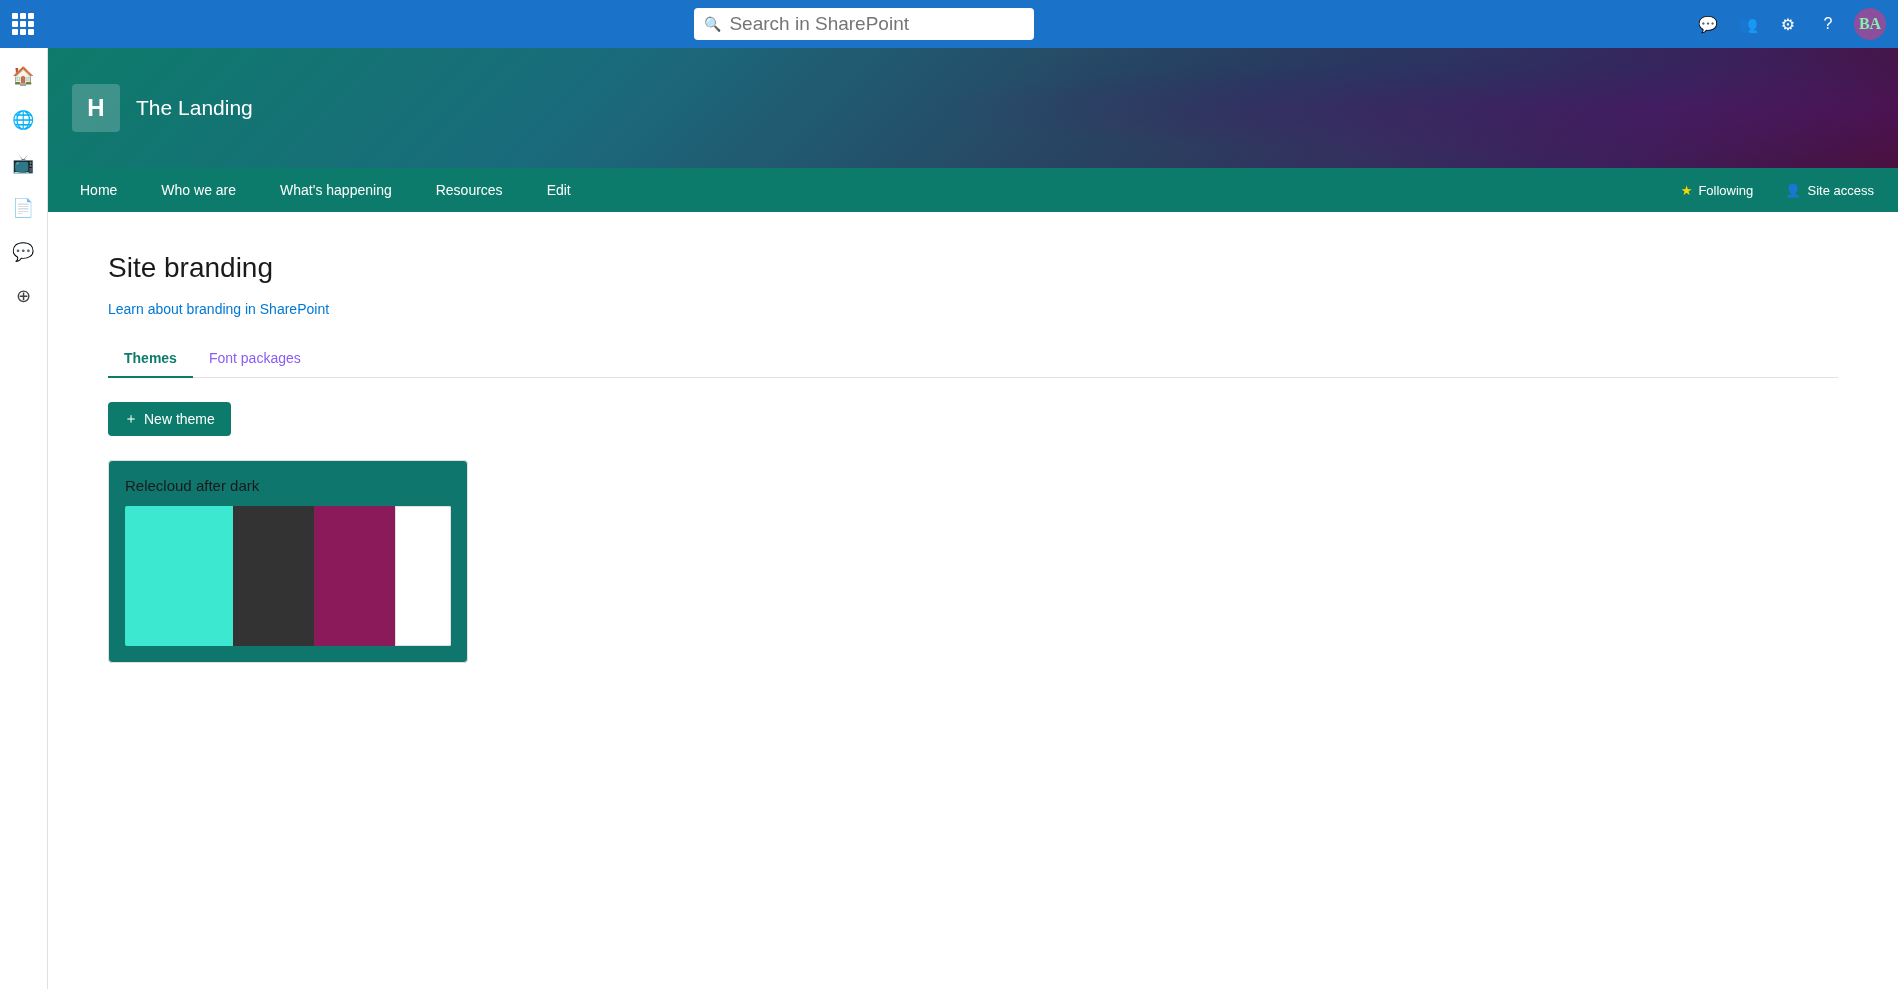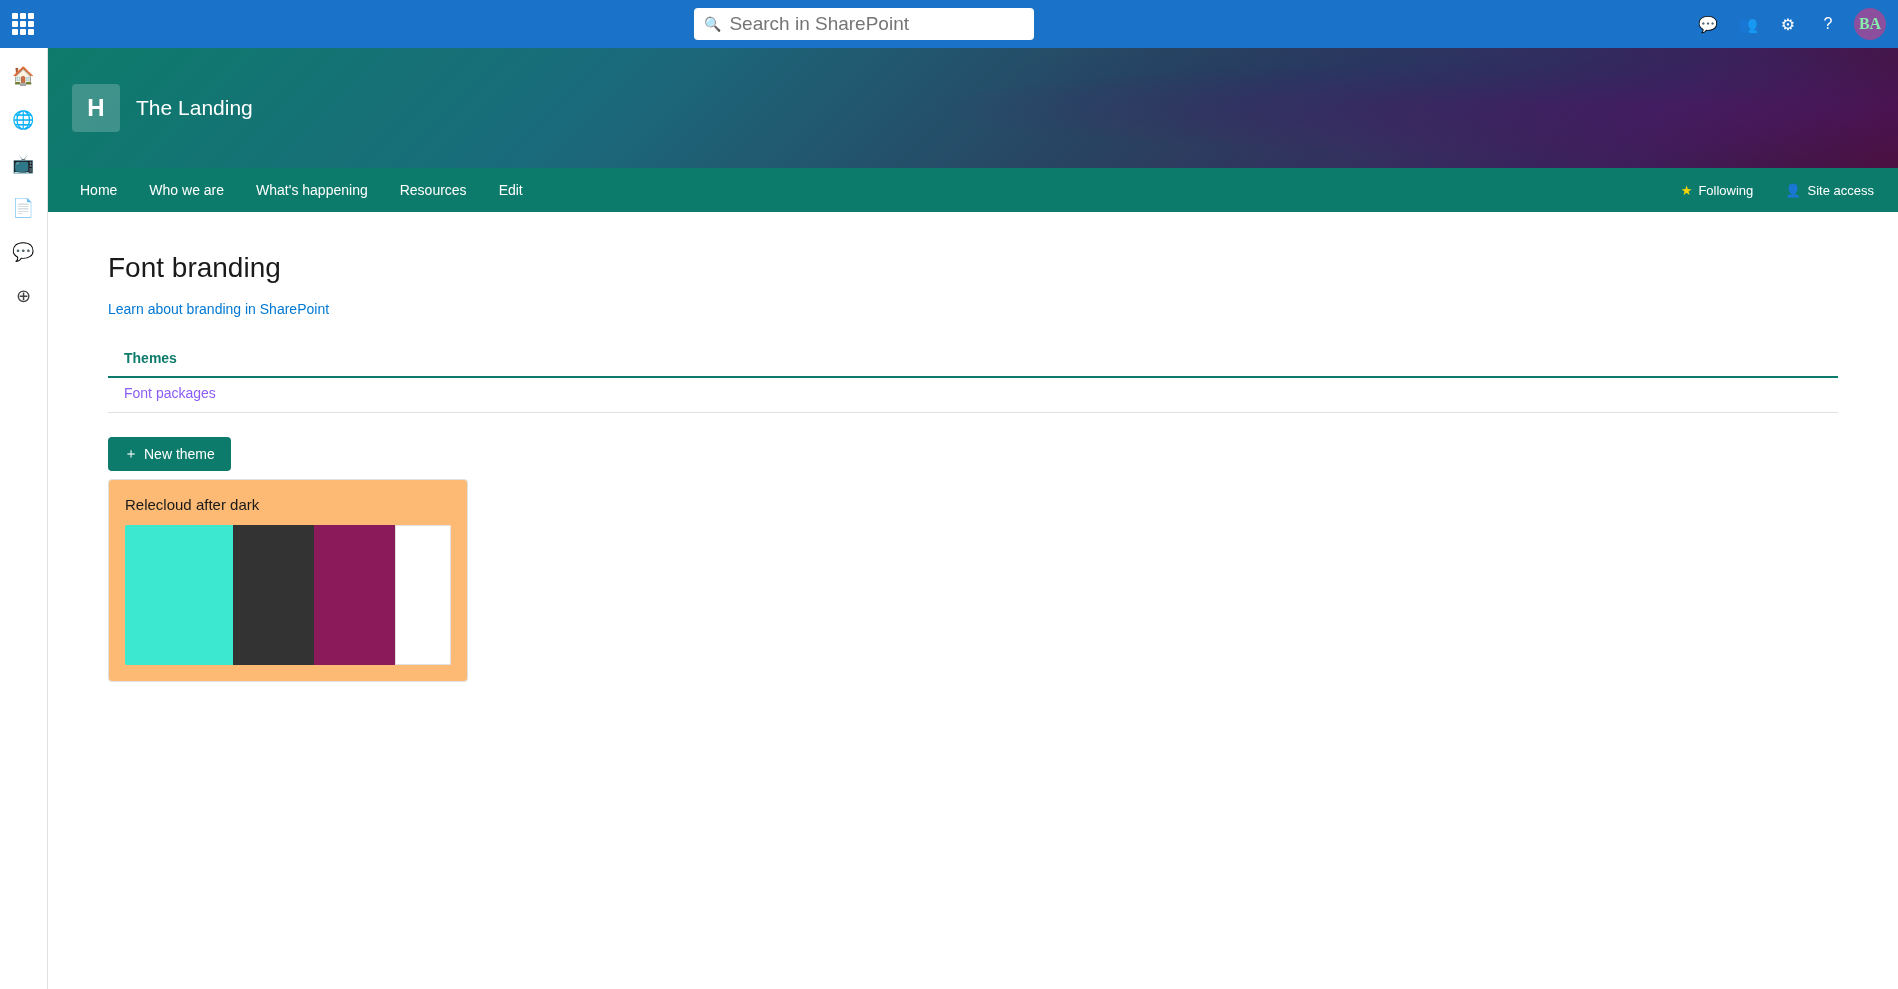--- a/index.html
+++ b/index.html
@@ -109,21 +109,21 @@
 
     
     #navbar {
       height: 44px;
       background: #0d7b6b;
       display: flex;
       align-items: center;
       padding: 0 16px;
       flex-shrink: 0;
     }
-    #navbar-links { display: flex; align-items: center; gap: 0; flex: 1; }
+    #navbar-links { display: flex; align-items: center; gap: 12px; flex: 1; }
     .nav-link {
       color: white; font-size: 14px; padding: 0 16px; height: 44px;
       display: flex; align-items: center; cursor: pointer; text-decoration: none;
       white-space: nowrap;
     }
     #navbar-right { display: flex; align-items: center; gap: 16px; }
     .nav-action {
       color: white; font-size: 13px; display: flex; align-items: center; gap: 6px;
       cursor: pointer; padding: 4px 8px; border-radius: 4px;
     }
@@ -135,21 +135,21 @@
       background: white;
       overflow-y: auto;
       padding: 40px 60px;
     }
 
     h1.page-title { font-size: 28px; font-weight: 400; color: #1a1a1a; margin-bottom: 16px; }
     .page-description { font-size: 14px; color: #444; line-height: 1.5; max-width: 420px; margin-bottom: 8px; }
     .learn-link { color: #0078d4; font-size: 14px; text-decoration: none; cursor: pointer; }
 
     
-    .tabs-row { display: flex; gap: 0; margin-top: 24px; border-bottom: 1px solid #e0e0e0; flex-direction: column; }
+    .tabs-row { display: flex; gap: 0; margin-top: 24px; border-bottom: 1px solid #e0e0e0; }
     .tab-item {
       font-size: 14px; padding: 8px 16px 10px;
       cursor: pointer; color: #8b5cf6; border-bottom: 2px solid transparent;
       margin-bottom: -1px;
     }
     .tab-item.active { color: #0d7b6b; border-bottom: 2px solid #0d7b6b; font-weight: 600; }
 
     
     .new-theme-btn {
       margin-top: 24px;
@@ -161,26 +161,26 @@
       border-radius: 4px;
       cursor: pointer;
       display: flex;
       align-items: center;
       gap: 6px;
       font-family: 'Segoe UI', sans-serif;
     }
 
     
     .theme-card {
-      margin-top: 8px;
+      margin-top: 24px;
       border: 1px solid #e0e0e0;
       border-radius: 4px;
       width: 360px;
       padding: 16px;
-      background: #fdba74;
+      background: #0f766e;
     }
     .theme-card-title { font-size: 15px; color: #1a1a1a; margin-bottom: 12px; font-weight: 400; }
     .color-swatches {
       display: flex;
       height: 140px;
       border-radius: 2px;
       overflow: hidden;
     }
     .swatch { flex: 1; }
     .swatch-white { background: white; border: 1px solid #e0e0e0; }
@@ -250,21 +250,21 @@
         </div>
         <div class="nav-action">
           <span>👤</span>
           <span>Site access</span>
         </div>
       </div>
     </div>
 
     <div id="page-content">
 
-      <h1 class="page-title">Font branding</h1>
+      <h1 class="page-title">Site branding</h1>
       <a class="learn-link">Learn about branding in SharePoint</a>
 
       
       <div class="tabs-row">
         <div class="tab-item active">Themes</div>
         <div class="tab-item">Font packages</div>
       </div>
 
       
       <button class="new-theme-btn">

